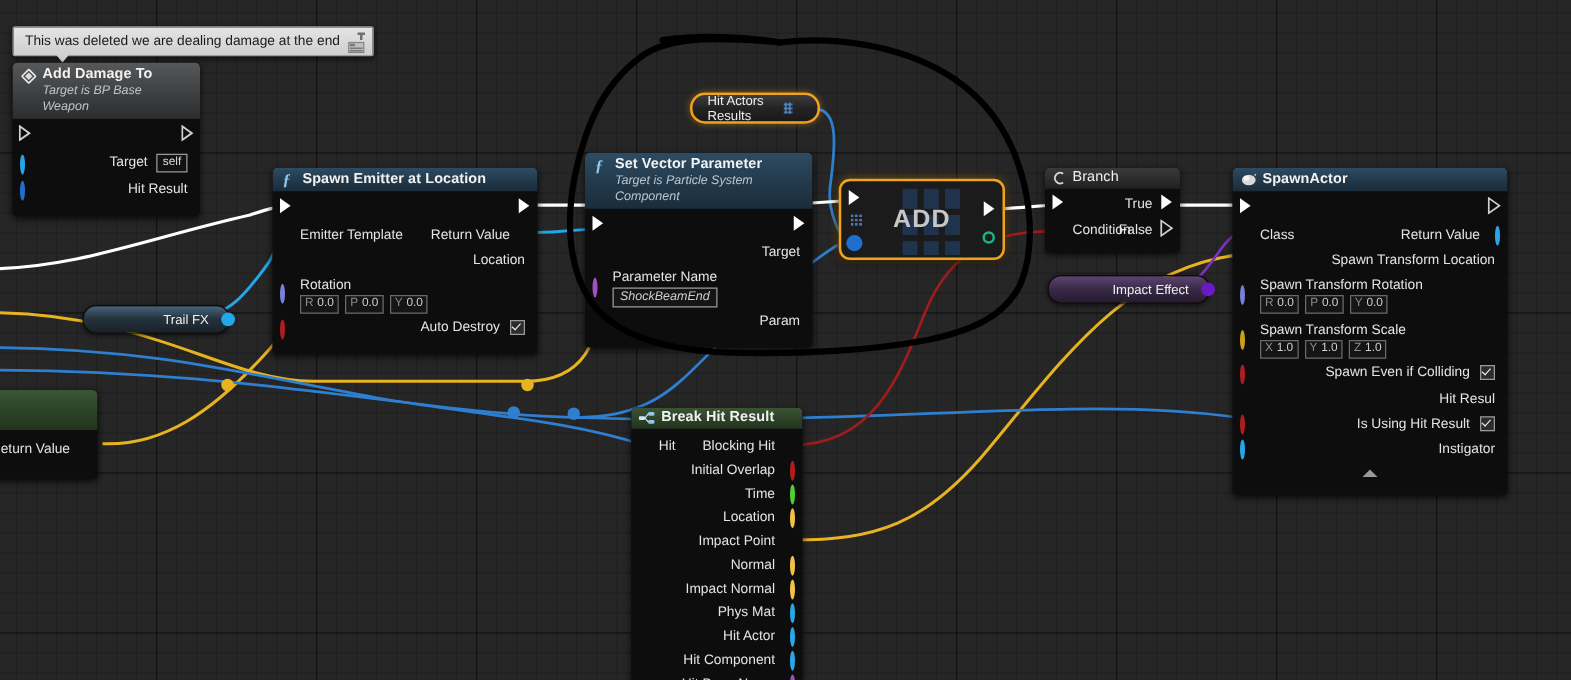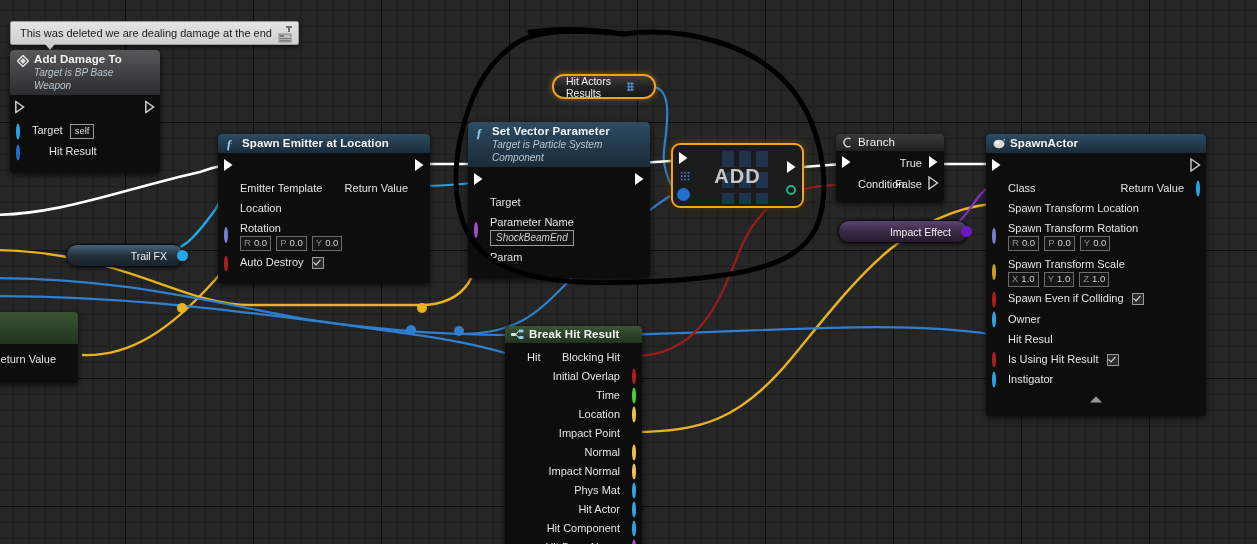--- a/index.html
+++ b/index.html
@@ -42,21 +42,21 @@
   .hdr .t{font-size:11.5px;font-weight:bold;color:#f2f2f2;letter-spacing:.1px;}
   .hdr .s{font-size:10px;font-style:italic;color:#b9c6cf;}
   .hdr-fn{background:linear-gradient(to bottom,#2d4c63 0%,#22394b 55%,#1b2c3a 100%);}
   .hdr-purefn{background:linear-gradient(to bottom,#3b5534 0%,#2c4227 55%,#22331e 100%);}
   .hdr-flow{background:linear-gradient(to bottom,#3a3a3a 0%,#2b2b2b 60%,#202020 100%);}
   .hdr-spawn{background:linear-gradient(to bottom,#2d4c63 0%,#22394b 55%,#1b2c3a 100%);}
   .hdr-evt{background:linear-gradient(to bottom,#57585a 0%,#3c3d3f 60%,#2c2d2f 100%);}
   .body{padding:4px 0 8px 0;background:#0d0d0d;}
 
   .row{position:relative;height:19px;line-height:19px;padding:0 10px;white-space:nowrap;}
-  .row.l{text-align:left;padding-left:22px;}
+  .row.l{text-align:right;padding-left:22px;}
   .row.r{text-align:right;padding-right:22px;}
   .lbl{font-size:11px;color:#e4e4e4;}
 
   
   .pin{position:absolute;top:50%;transform:translateY(-50%);}
   .pin.left{left:6px;}
   .pin.right{right:6px;}
   .dot{width:9px;height:9px;border-radius:50%;border:2px solid;box-sizing:border-box;}
   .dot.f{border:none;}
 
@@ -477,24 +477,20 @@
           <span class="vbox"><span class="k">Y</span><span>1.0</span></span>
           <span class="vbox"><span class="k">Z</span><span>1.0</span></span>
         </div>
       </div>
       <div class="row l" style="height:21px;">
         <span class="pin left"><span class="dot" style="border-color:#b11d1d;"></span></span>
         <span class="lbl">Spawn Even if Colliding</span>
         <span class="chk"></span>
       </div>
       <div class="row l" style="height:20px;">
-        <span class="pin left"><span class="dot" style="border-color:#2aa5e8;"></span></span>
-        <span class="lbl">Owner</span>
-      </div>
-      <div class="row l" style="height:20px;">
         <span class="pin left"><span class="dot f" style="background:#1f6fd0;"></span></span>
         <span class="lbl">Hit Resul</span>
       </div>
       <div class="row l" style="height:20px;">
         <span class="pin left"><span class="dot" style="border-color:#b11d1d;"></span></span>
         <span class="lbl">Is Using Hit Result</span>
         <span class="chk"></span>
       </div>
       <div class="row l" style="height:20px;">
         <span class="pin left"><span class="dot" style="border-color:#2aa5e8;"></span></span>

